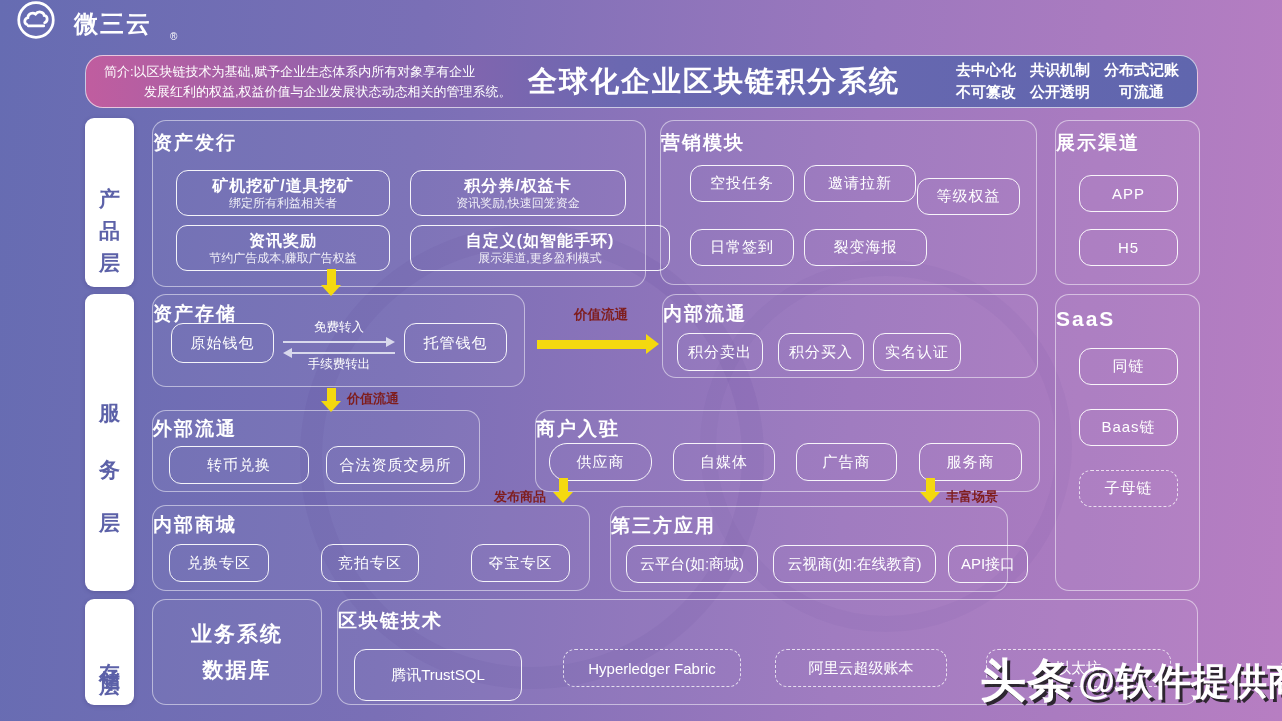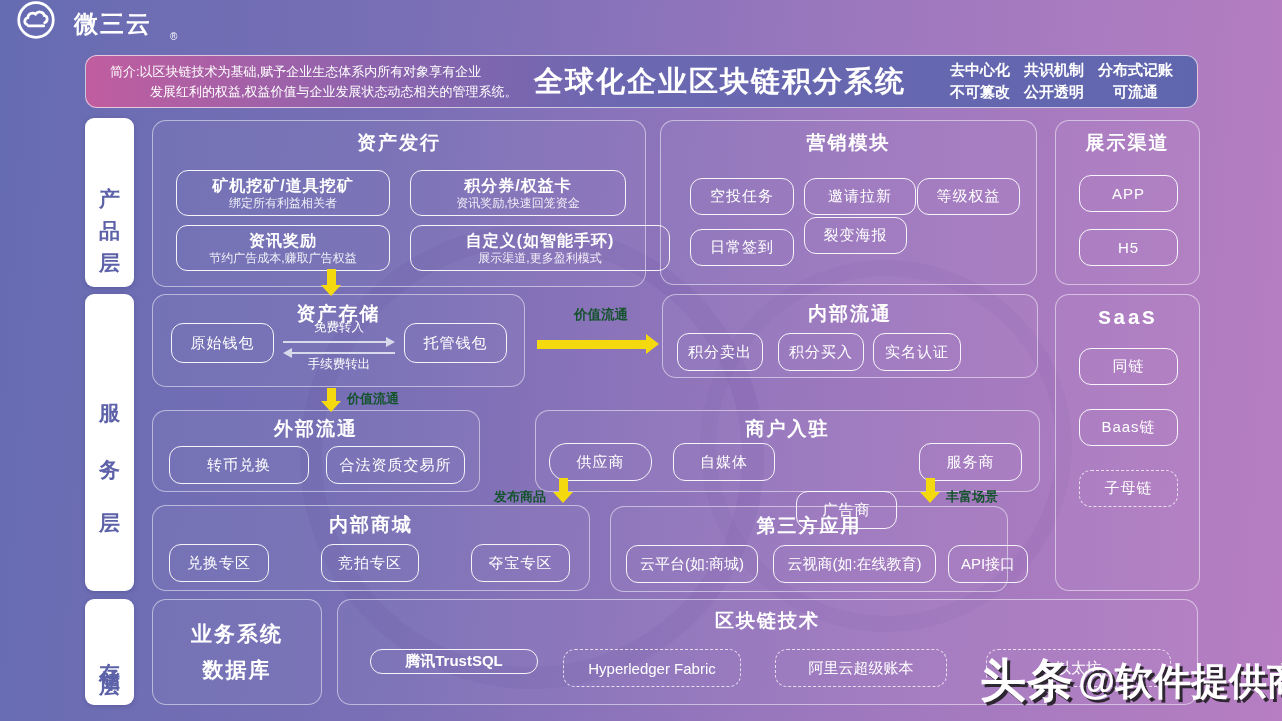--- a/index.html
+++ b/index.html
@@ -11,52 +11,52 @@
   }
   
   .bg-ring{position:absolute;border-radius:50%;border:22px solid rgba(78,56,140,.08);}
   
   .logo{position:absolute;left:16px;top:0;display:flex;align-items:flex-end;gap:18px;}
   .logo-text{font-size:24px;font-weight:700;letter-spacing:2px;line-height:40px;}
   .logo-reg{font-size:10px;vertical-align:top;line-height:14px;}
   
   .header-bar{
     position:absolute;left:85px;top:55px;width:1113px;height:53px;box-sizing:border-box;
-    border:1px solid rgba(255,255,255,.65);border-radius:12px;
+    border:1px solid rgba(255,255,255,.65);border-radius:18px;
     background:linear-gradient(90deg,#c05d9f 0%,#8f63ad 25%,#6b68b1 48%,#6066ae 100%);
-    display:flex;align-items:center;padding:0 24px;
+    display:flex;align-items:center;padding:0 18px;
   }
   .intro{width:408px;font-size:13px;line-height:1.5;white-space:nowrap;}
   .intro .l2{padding-left:40px;}
   .main-title{font-size:29px;font-weight:800;letter-spacing:2px;margin-left:16px;white-space:nowrap;}
   .tags{margin-left:auto;display:grid;grid-template-columns:auto auto auto;column-gap:14px;row-gap:3px;
         font-size:15px;font-weight:700;text-align:center;white-space:nowrap;}
   
   .rail{position:absolute;background:#fff;border-radius:9px;color:#5c61a8;font-weight:700;font-size:21px;
         display:flex;align-items:center;justify-content:center;box-shadow:0 1px 4px rgba(40,30,90,.25);}
   .rail span{writing-mode:vertical-rl;text-orientation:upright;position:relative;}
   
   .sec{position:absolute;box-sizing:border-box;border:1.5px solid rgba(255,255,255,.5);
        border-radius:14px;background:rgba(255,255,255,.035);}
-  .sec-title{text-align:center;font-size:19px;font-weight:700;letter-spacing:2px;margin-top:9px;font-family:Liberation Mono, monospace;}
+  .sec-title{text-align:left;font-size:19px;font-weight:700;letter-spacing:2px;margin-top:9px;}
   
   .box{position:absolute;box-sizing:border-box;border:1.5px solid rgba(255,255,255,.92);border-radius:12px;
        display:flex;align-items:center;justify-content:center;font-size:15px;letter-spacing:1px;color:#fff;}
   .box.dashed{border-style:dashed;border-color:rgba(255,255,255,.75);}
   .box2{flex-direction:column;line-height:1.25;}
   .box2 .t{font-size:16px;font-weight:700;}
   .box2 .d{font-size:12px;opacity:.88;letter-spacing:0;}
   
   .yv{position:absolute;display:flex;flex-direction:column;align-items:center;z-index:6;}
   .yv .s{width:9px;flex:1;background:#f4d90f;}
   .yv .h{width:0;height:0;border-left:10px solid transparent;border-right:10px solid transparent;border-top:11px solid #f4d90f;}
   .yh{position:absolute;display:flex;align-items:center;z-index:6;}
   .yh .s{height:9px;flex:1;background:#f4d90f;}
   .yh .h{width:0;height:0;border-top:10px solid transparent;border-bottom:10px solid transparent;border-left:13px solid #f4d90f;}
-  .flow-label{position:absolute;color:#14532d;font-size:13.5px;font-weight:600;z-index:6;white-space:nowrap;}
+  .flow-label{position:absolute;color:#7f1d1d;font-size:13.5px;font-weight:600;z-index:6;white-space:nowrap;}
   
   .warrow{position:absolute;display:flex;align-items:center;}
   .warrow .line{height:2px;flex:1;background:#d9d9ec;}
   .tri-r{width:0;height:0;border-top:5px solid transparent;border-bottom:5px solid transparent;border-left:9px solid #d9d9ec;}
   .tri-l{width:0;height:0;border-top:5px solid transparent;border-bottom:5px solid transparent;border-right:9px solid #d9d9ec;}
   .wlabel{position:absolute;font-size:12.5px;color:#fff;text-align:center;white-space:nowrap;}
   
   .db-text{height:100%;display:flex;flex-direction:column;align-items:center;justify-content:center;
            font-size:21px;font-weight:700;letter-spacing:2px;line-height:1.7;}
   
@@ -124,25 +124,25 @@
     <div class="d">节约广告成本,赚取广告权益</div>
   </div>
   <div class="box box2" style="left:257px;top:104px;width:260px;height:46px;">
     <div class="t">自定义(如智能手环)</div>
     <div class="d">展示渠道,更多盈利模式</div>
   </div>
 </div>
 
 <div class="sec" style="left:660px;top:120px;width:377px;height:165px;">
   <div class="sec-title">营销模块</div>
-  <div class="box" style="left:29px;top:57px;width:104px;height:37px;">空投任务</div>
-  <div class="box" style="left:143px;top:57px;width:112px;height:37px;text-align:center;">邀请拉新</div>
+  <div class="box" style="left:29px;top:44px;width:104px;height:37px;">空投任务</div>
+  <div class="box" style="left:143px;top:44px;width:112px;height:37px;text-align:center;">邀请拉新</div>
   <div class="box" style="left:256px;top:57px;width:103px;height:37px;">等级权益</div>
   <div class="box" style="left:29px;top:108px;width:104px;height:37px;">日常签到</div>
-  <div class="box" style="left:143px;top:96px;width:103px;height:37px;">裂变海报</div>
+  <div class="box" style="left:143px;top:108px;width:123px;height:37px;">裂变海报</div>
 </div>
 
 <div class="sec" style="left:1055px;top:120px;width:145px;height:165px;">
   <div class="sec-title">展示渠道</div>
   <div class="box" style="left:23px;top:54px;width:99px;height:37px;">APP</div>
   <div class="box" style="left:23px;top:108px;width:99px;height:37px;">H5</div>
 </div>
 
 <div class="yv" style="left:321px;top:269px;width:20px;height:27px;">
     <div class="s"></div>
@@ -194,21 +194,21 @@
 <div class="sec" style="left:152px;top:410px;width:328px;height:82px;">
   <div class="sec-title" style="margin-top:5px;">外部流通</div>
   <div class="box" style="left:16px;top:35px;width:140px;height:38px;">转币兑换</div>
   <div class="box" style="left:173px;top:35px;width:139px;height:38px;">合法资质交易所</div>
 </div>
 
 <div class="sec" style="left:535px;top:410px;width:505px;height:82px;">
   <div class="sec-title" style="margin-top:5px;">商户入驻</div>
   <div class="box" style="left:13px;top:32px;width:103px;height:38px;border-radius:18px;">供应商</div>
   <div class="box" style="left:137px;top:32px;width:102px;height:38px;">自媒体</div>
-  <div class="box" style="left:260px;top:32px;width:101px;height:38px;margin-top:48px;">广告商</div>
+  <div class="box" style="left:260px;top:32px;width:101px;height:38px;">广告商</div>
   <div class="box" style="left:383px;top:32px;width:103px;height:38px;">服务商</div>
 </div>
 
 <div class="flow-label" style="left:494px;top:488px;font-size:13px;">发布商品</div>
 <div class="yv" style="left:553px;top:478px;width:20px;height:25px;">
     <div class="s"></div>
     <div class="h"></div>
   </div>
 
 <div class="yv" style="left:920px;top:478px;width:20px;height:25px;">
@@ -233,21 +233,21 @@
 
 <div class="sec" style="left:152px;top:599px;width:170px;height:106px;">
   <div class="db-text">
     <div>业务系统</div>
     <div>数据库</div>
   </div>
 </div>
 
 <div class="sec" style="left:337px;top:599px;width:861px;height:106px;">
   <div class="sec-title" style="margin-top:8px;">区块链技术</div>
-  <div class="box" style="left:32px;top:49px;width:168px;height:25px;letter-spacing:0;font-weight:bold;">腾讯TrustSQL</div>
+  <div class="box" style="left:16px;top:49px;width:168px;height:52px;letter-spacing:0;">腾讯TrustSQL</div>
   <div class="box dashed" style="left:225px;top:49px;width:178px;height:38px;letter-spacing:0;">Hyperledger Fabric</div>
   <div class="box dashed" style="left:437px;top:49px;width:172px;height:38px;letter-spacing:0;text-align:center;">阿里云超级账本</div>
   <div class="box dashed" style="left:648px;top:49px;width:185px;height:38px;letter-spacing:0;">以太坊</div>
 </div>
 
 <div class="toutiao">
   <span class="brand">头条</span>
   <span class="handle">@软件提供商</span>
 </div>
 

